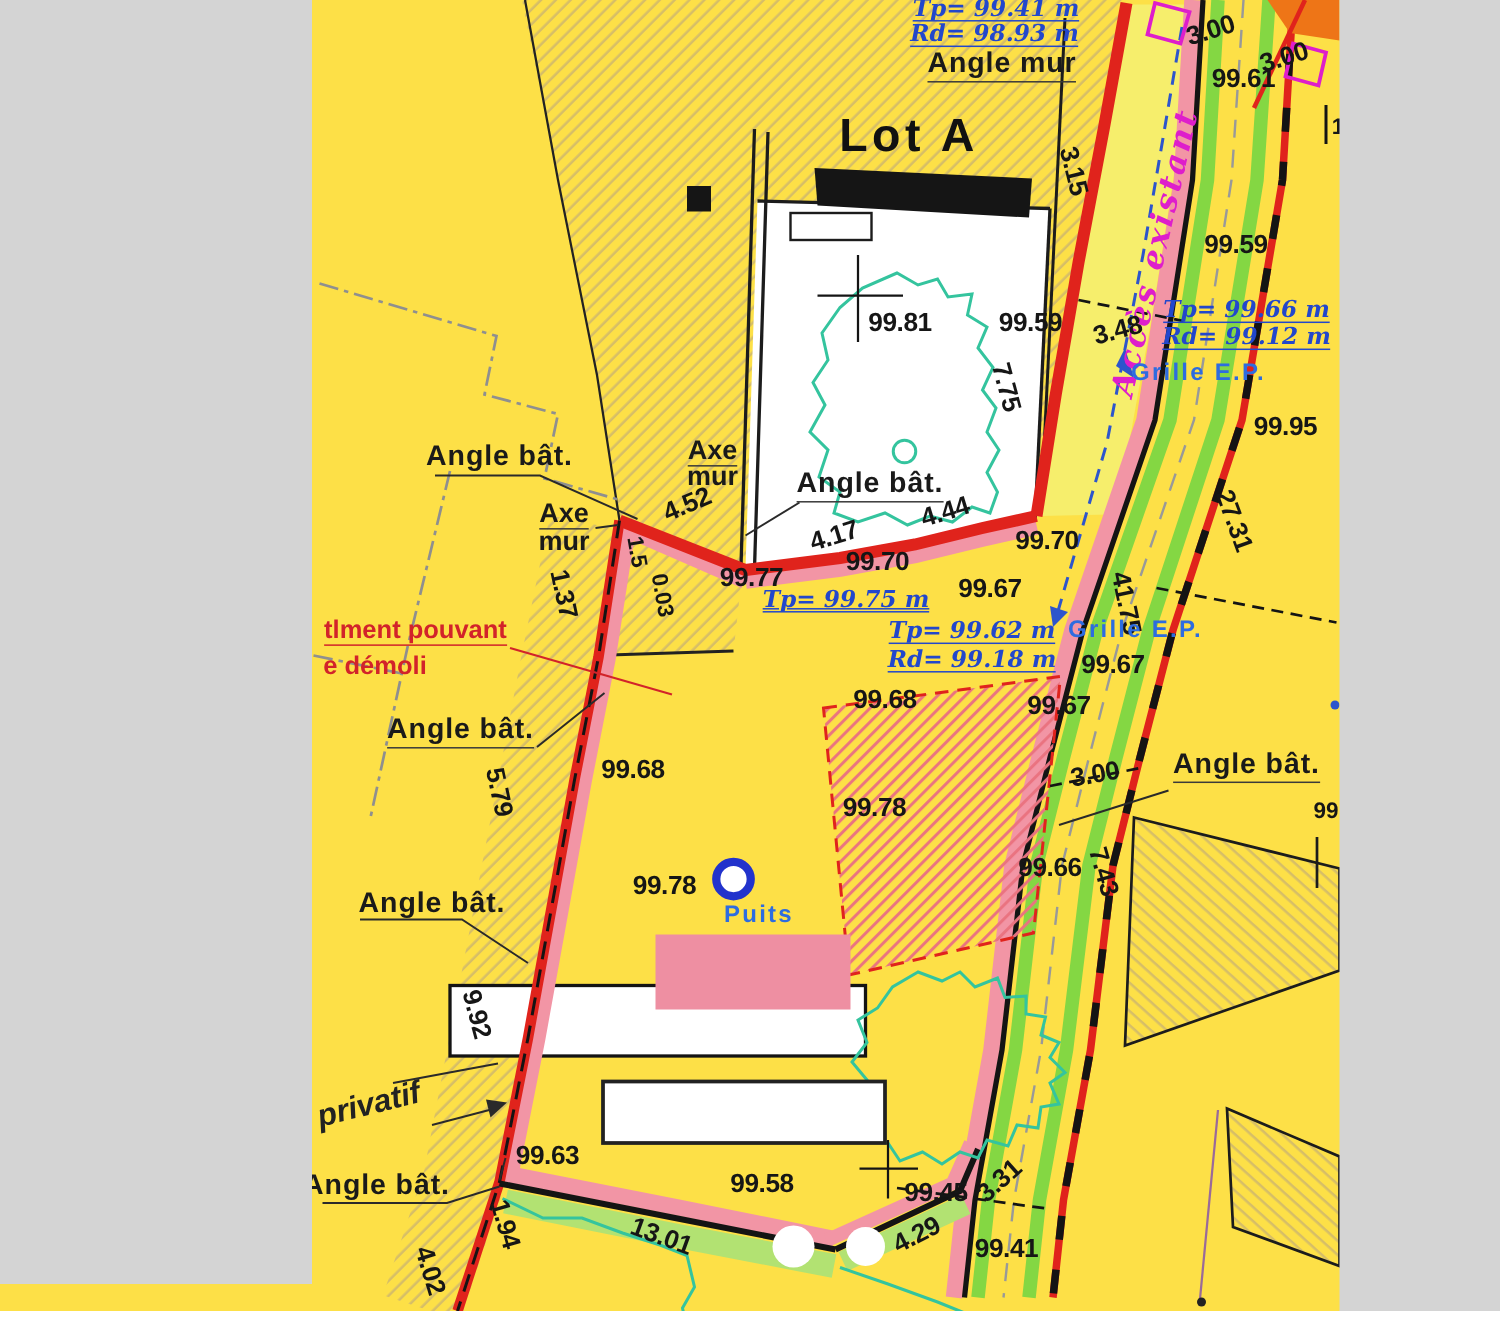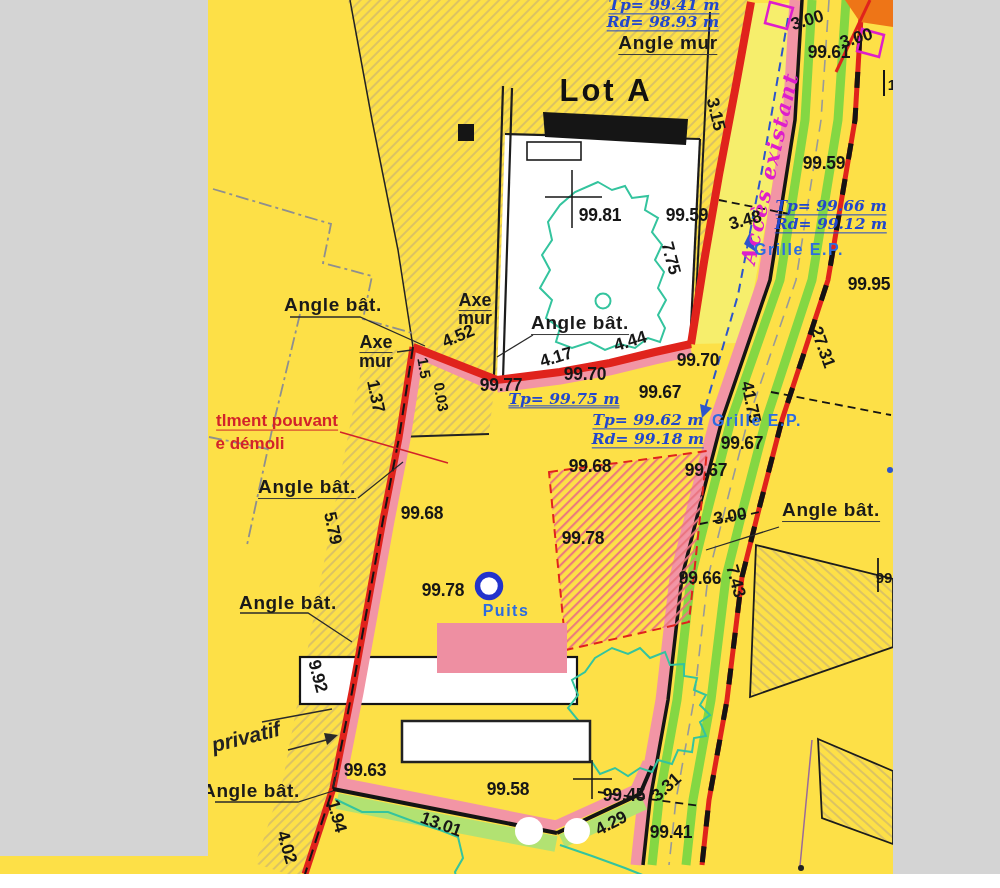--- a/index.html
+++ b/index.html
@@ -198,21 +198,21 @@
       <div class="lb m" style="left: 716px; top: 114px; --r: 76deg;">3.15</div>
       <div class="lb m" style="left: 807px; top: 20px; --r: -17deg;">3.00</div>
       <div class="lb m" style="left: 856px; top: 38px; --r: -17deg;">3.00</div>
       <div class="lb m" style="left: 829px; top: 52px; --r: 0deg;">99.61</div>
       <div class="lb mag" style="left: 770px; top: 168px; --r: -77deg;">Accès existant</div>
       <div class="lb m" style="left: 824px; top: 163px; --r: 0deg;">99.59</div>
       <div class="lb b" style="left: 831px; top: 207px; --r: 0deg;">Tp= 99.66 m</div>
       <div class="lb b" style="left: 831px; top: 225px; --r: 0deg;">Rd= 99.12 m</div>
       <div class="lb g" style="left: 799px; top: 250px; --r: 0deg;">Grille  E.P.</div>
       <div class="lb m" style="left: 745px; top: 220px; --r: -15deg;">3.48</div>
-      <div class="lb m" style="left: 857px; top: 284px; margin-left: 12px; --r: 0deg;">99.95</div>
+      <div class="lb m" style="left: 857px; top: 284px; --r: 0deg;">99.95</div>
       <div class="lb m" style="left: 600px; top: 215px; --r: 0deg;">99.81</div>
       <div class="lb m" style="left: 687px; top: 215px; --r: 0deg;">99.59</div>
       <div class="lb m" style="left: 671px; top: 258px; --r: 75deg;">7.75</div>
       <div class="lb m" style="left: 823px; top: 347px; --r: 70deg;">27.31</div>
       <div class="lb a" style="left: 333px; top: 305px; --r: 0deg;">Angle  bât.</div>
       <div class="lb au" style="left: 580px; top: 324px; --r: 0deg;">Angle  bât.</div>
       <div class="lb axu" style="left: 475px; top: 301px; --r: 0deg;">Axe</div>
       <div class="lb ax" style="left: 475px; top: 318px; --r: 0deg;">mur</div>
       <div class="lb axu" style="left: 376px; top: 343px; --r: 0deg;">Axe</div>
       <div class="lb ax" style="left: 376px; top: 361px; --r: 0deg;">mur</div>
@@ -237,21 +237,21 @@
       <div class="lb redu" style="left: 277px; top: 421px; --r: 0deg;">tlment pouvant</div>
       <div class="lb red" style="left: 250px; top: 444px; --r: 0deg;">e démoli</div>
       <div class="lb au" style="left: 307px; top: 488px; --r: 0deg;">Angle  bât.</div>
       <div class="lb m" style="left: 422px; top: 513px; --r: 0deg;">99.68</div>
       <div class="lb au" style="left: 831px; top: 511px; --r: 0deg;">Angle  bât.</div>
       <div class="lb m" style="left: 730px; top: 516px; --r: -10deg;">3.00</div>
       <div class="lb m" style="left: 583px; top: 538px; --r: 0deg;">99.78</div>
       <div class="lb m" style="left: 333px; top: 528px; --r: 78deg;">5.79</div>
       <div class="lb m" style="left: 736px; top: 581px; --r: 74deg;">7.43</div>
       <div class="lb m" style="left: 700px; top: 578px; --r: 0deg;">99.66</div>
-      <div class="lb ms" style="left: 884px; top: 578px; text-align: center; --r: 0deg;">99</div>
+      <div class="lb ms" style="left: 884px; top: 541px; text-align: center; --r: 0deg;">99</div>
       <div class="lb a" style="left: 288px; top: 603px; --r: 0deg;">Angle  bât.</div>
       <div class="lb m" style="left: 443px; top: 590px; --r: 0deg;">99.78</div>
       <div class="lb g" style="left: 506px; top: 611px; --r: 0deg;">Puits</div>
       <div class="lb m" style="left: 318px; top: 676px; --r: 75deg;">9.92</div>
       <div class="lb priv" style="left: 246px; top: 737px; --r: -14deg;">privatif</div>
       <div class="lb a" style="left: 251px; top: 791px; --r: 0deg;">Angle  bât.</div>
       <div class="lb m" style="left: 365px; top: 770px; --r: 0deg;">99.63</div>
       <div class="lb m" style="left: 508px; top: 789px; --r: 0deg;">99.58</div>
       <div class="lb m" style="left: 624px; top: 795px; --r: 0deg;">99.45</div>
       <div class="lb m" style="left: 666px; top: 787px; --r: -42deg;">3.31</div>

